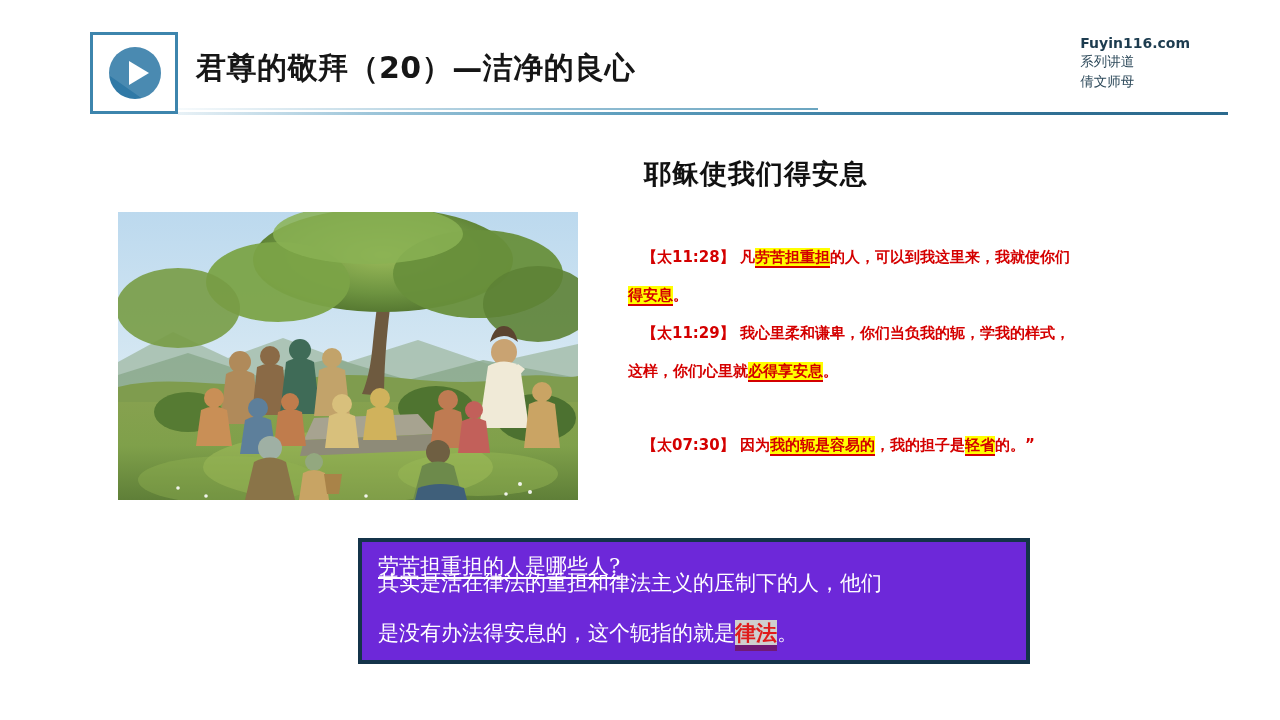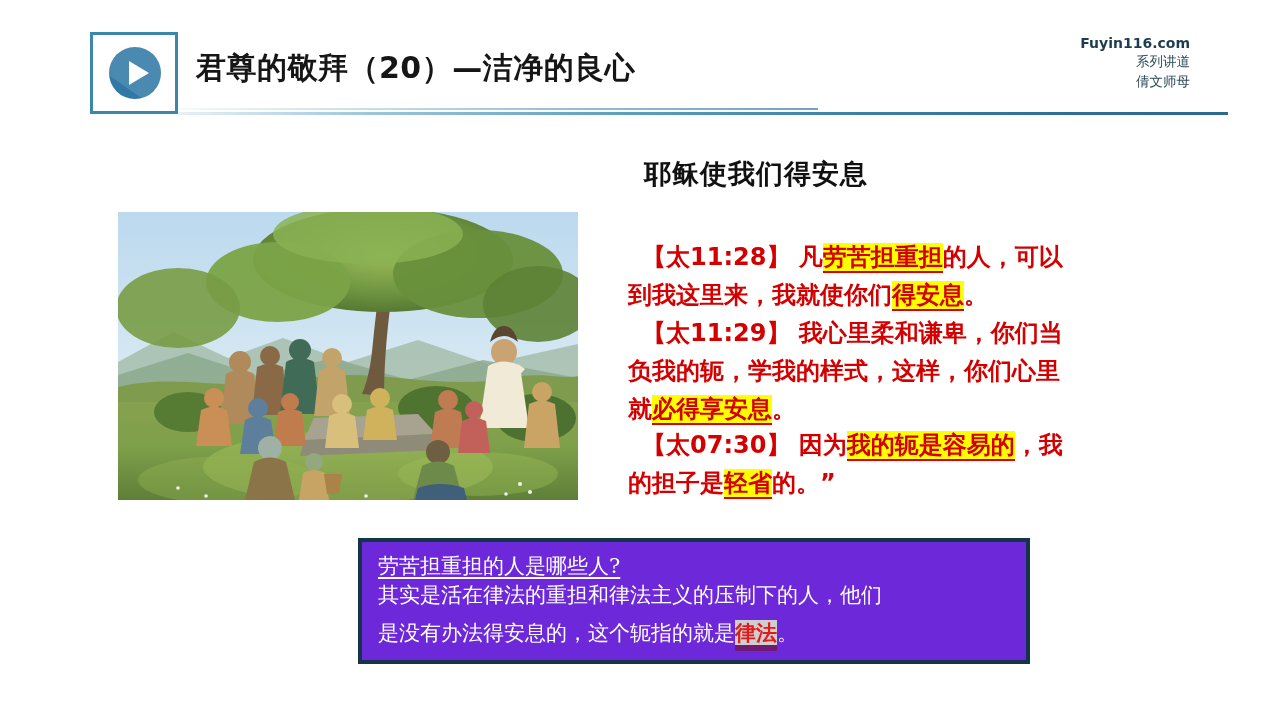--- a/index.html
+++ b/index.html
@@ -71,21 +71,21 @@
   }
   #header-divider2 {
     position: absolute;
     left: 178px; top: 108px;
     width: 640px; height: 2px;
     background: linear-gradient(to right, rgba(210,230,240,0.2) 0%, rgba(130,180,205,0.85) 60%, rgba(90,155,185,0.9) 100%);
   }
   #header-meta {
     position: absolute;
     right: 90px; top: 33px;
-    text-align: right;
+    text-align: left;
     line-height: 1.45;
     color: #2e4a5b;
   }
   #header-meta .site {
     font-size: 14px;
     font-weight: bold;
     color: #1d3c4f;
     font-family: "DejaVu Sans", "Liberation Sans", sans-serif;
   }
   #header-meta .sub {
@@ -113,21 +113,21 @@
     color: #111111;
     letter-spacing: 1px;
     white-space: nowrap;
     font-family: "DejaVu Sans", "Liberation Sans", sans-serif;
   }
   .verse {
     position: absolute;
     left: 628px;
     width: 452px;
     color: #d40000;
-    font-size: 24px;
+    font-size: 15px;
     font-weight: bold;
     line-height: 38px;
     text-indent: 14px;
     font-family: "DejaVu Sans", "Liberation Sans", sans-serif;
   }
   #verse-1 { top: 238px; }
   #verse-2 { top: 314px; }
   #verse-3 { top: 426px; }
   .hl {
     background: #ffff00;
@@ -147,21 +147,21 @@
   .callout-line {
     position: absolute;
     left: 16px;
     color: #ffffff;
     font-size: 21px;
     line-height: 31px;
     white-space: nowrap;
     font-family: "DejaVu Serif", "Liberation Serif", serif;
   }
   #callout-line-1 { top: 9px; text-decoration: underline; text-underline-offset: 4px; }
-  #callout-line-2 { top: 38px; text-align: right; }
+  #callout-line-2 { top: 26px; text-align: right; }
   #callout-line-3 { top: 75px; }
   .law-hl {
     color: #e01b1b;
     background: #cfcfcf;
     border-bottom: 6px solid #701a75;
     font-weight: bold;
   }
 </style>
 </head>
 <body>

